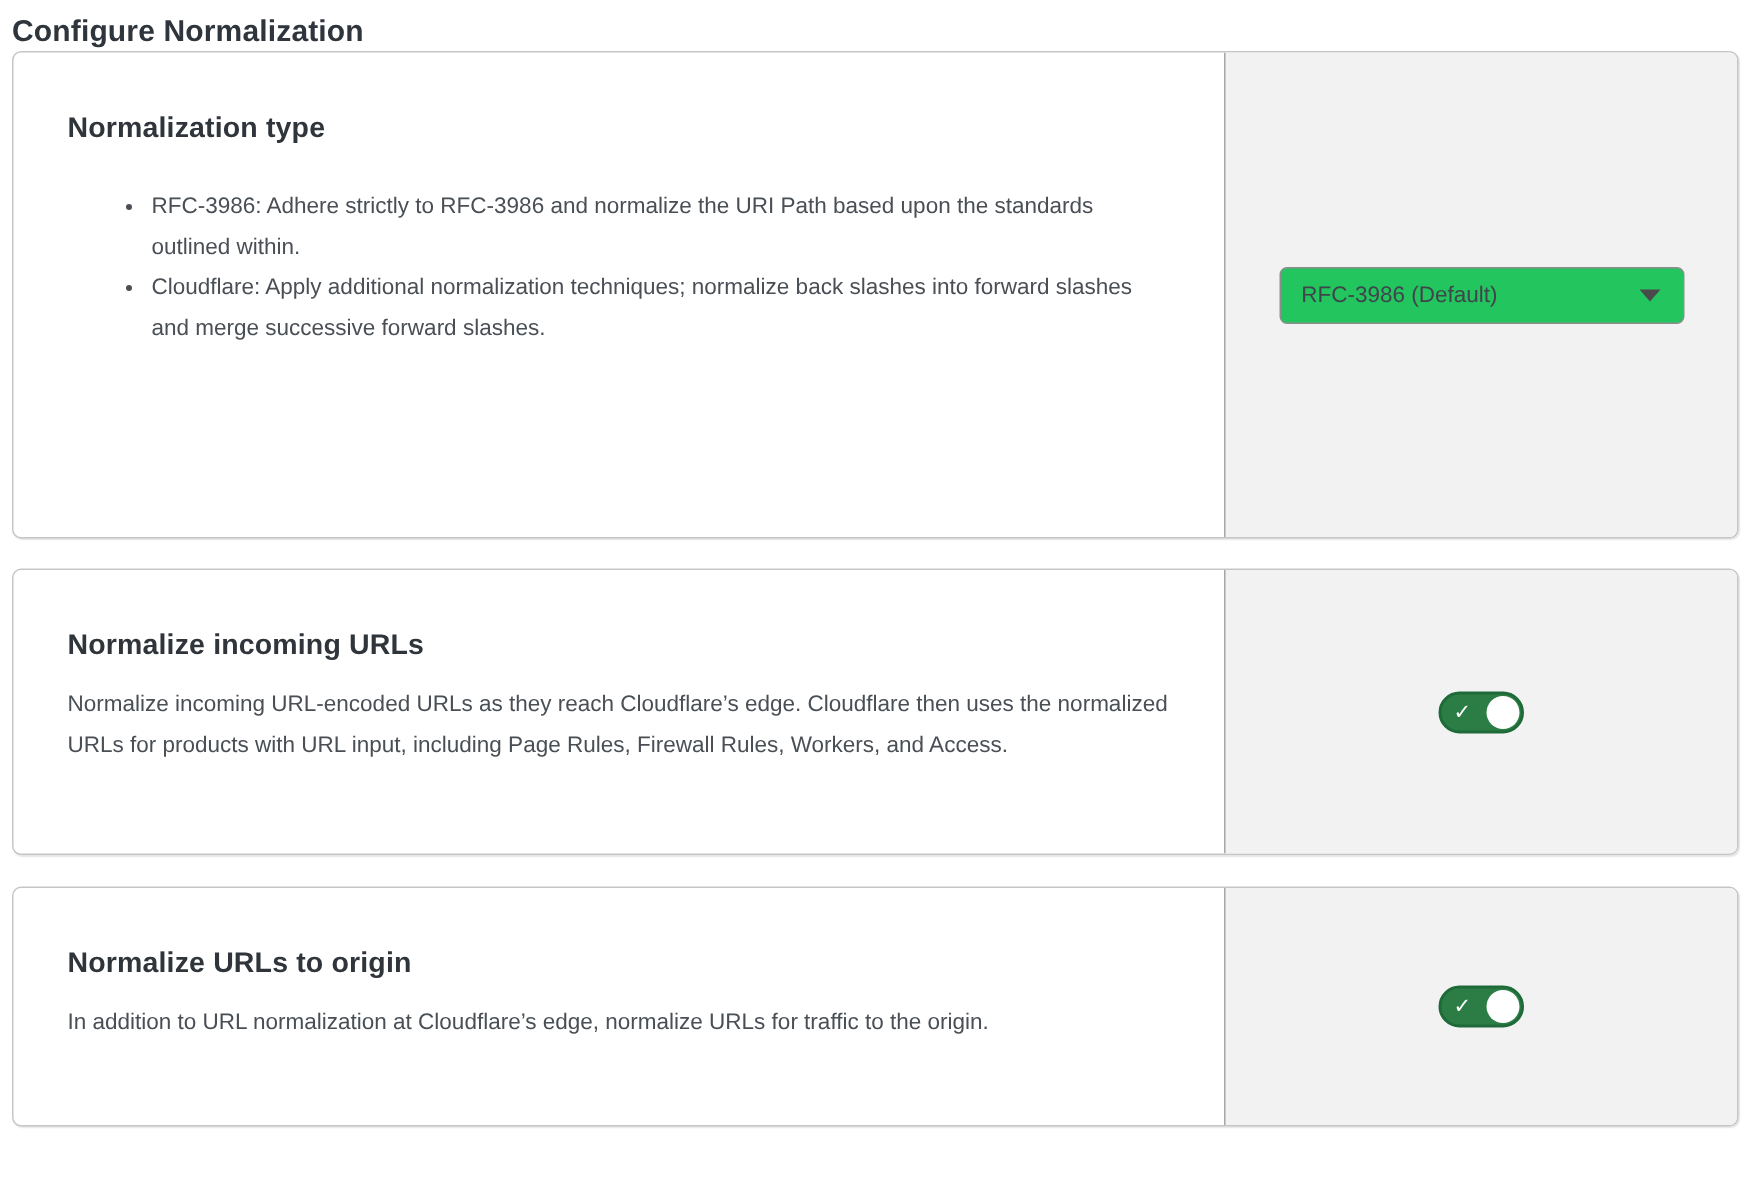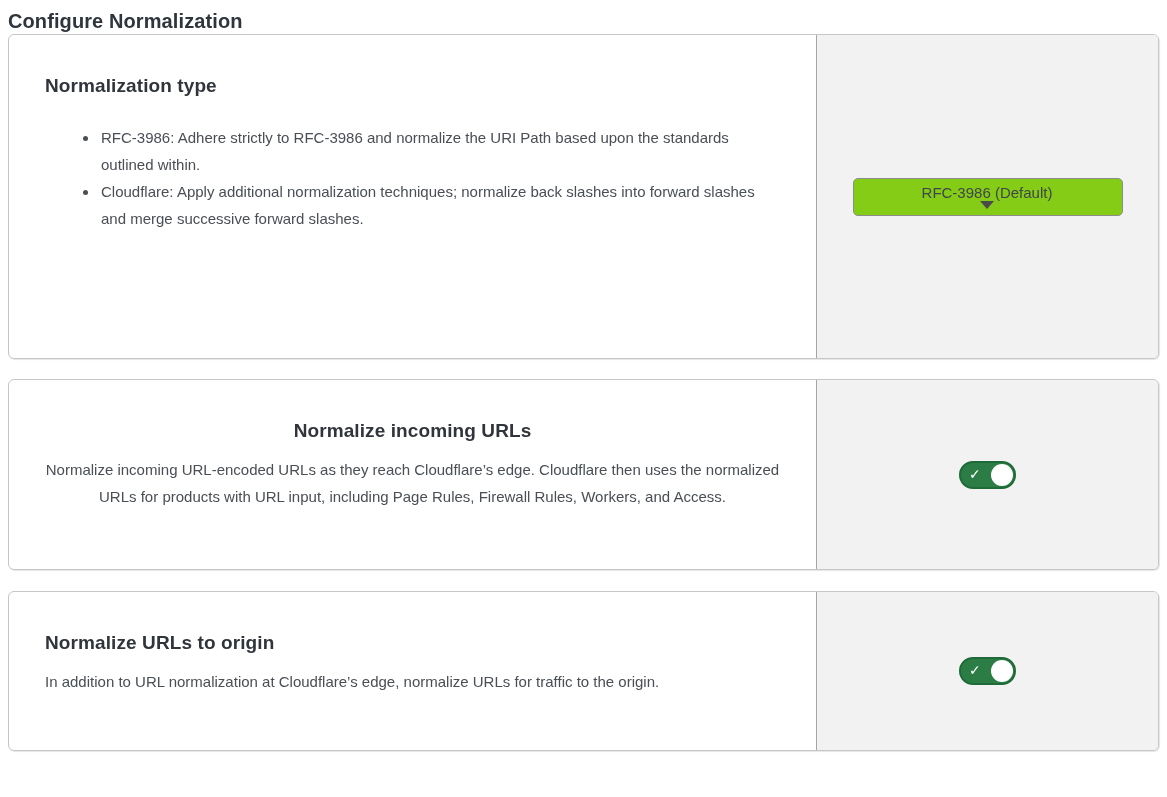--- a/index.html
+++ b/index.html
@@ -25,21 +25,21 @@
     display: flex;
     align-items: stretch;
     margin: 0 8px 20px 8px;
     border: 1px solid #c6c6c6;
     border-radius: 6px;
     background: #ffffff;
     box-shadow: 1px 1px 1px rgba(0,0,0,0.10);
     overflow: hidden;
   }
   .card-1 { min-height: 325px; }
-  .card-2 { min-height: 191px; margin-bottom: 21px; text-align: center; }
+  .card-2 { min-height: 191px; margin-bottom: 21px; }
   .card-3 { min-height: 160px; }
 
   .card-left {
     width: 807px;
     padding: 38px 36px 30px 36px;
     flex: none;
   }
   .card-right {
     flex: 1;
     background: #f2f2f2;
@@ -77,29 +77,28 @@
   .doc-link {
     color: #3575d3;
     text-decoration: none;
     cursor: pointer;
   }
 
   
   .select-control {
     width: 270px;
     height: 38px;
-    background: #84cc16;
+    background: #22c55e;
     border: 1px solid #8d8d8d;
     border-radius: 5px;
     display: flex;
     align-items: center;
-    justify-content: center;
+    justify-content: space-between;
     padding: 0 15px 0 14px;
     cursor: pointer;
-    flex-direction: column;
   }
   .select-value {
     font-size: 15px;
     color: #40454b;
   }
   .chevron-down {
     width: 0; height: 0;
     border-left: 7px solid transparent;
     border-right: 7px solid transparent;
     border-top: 8px solid #4a4a4a;

